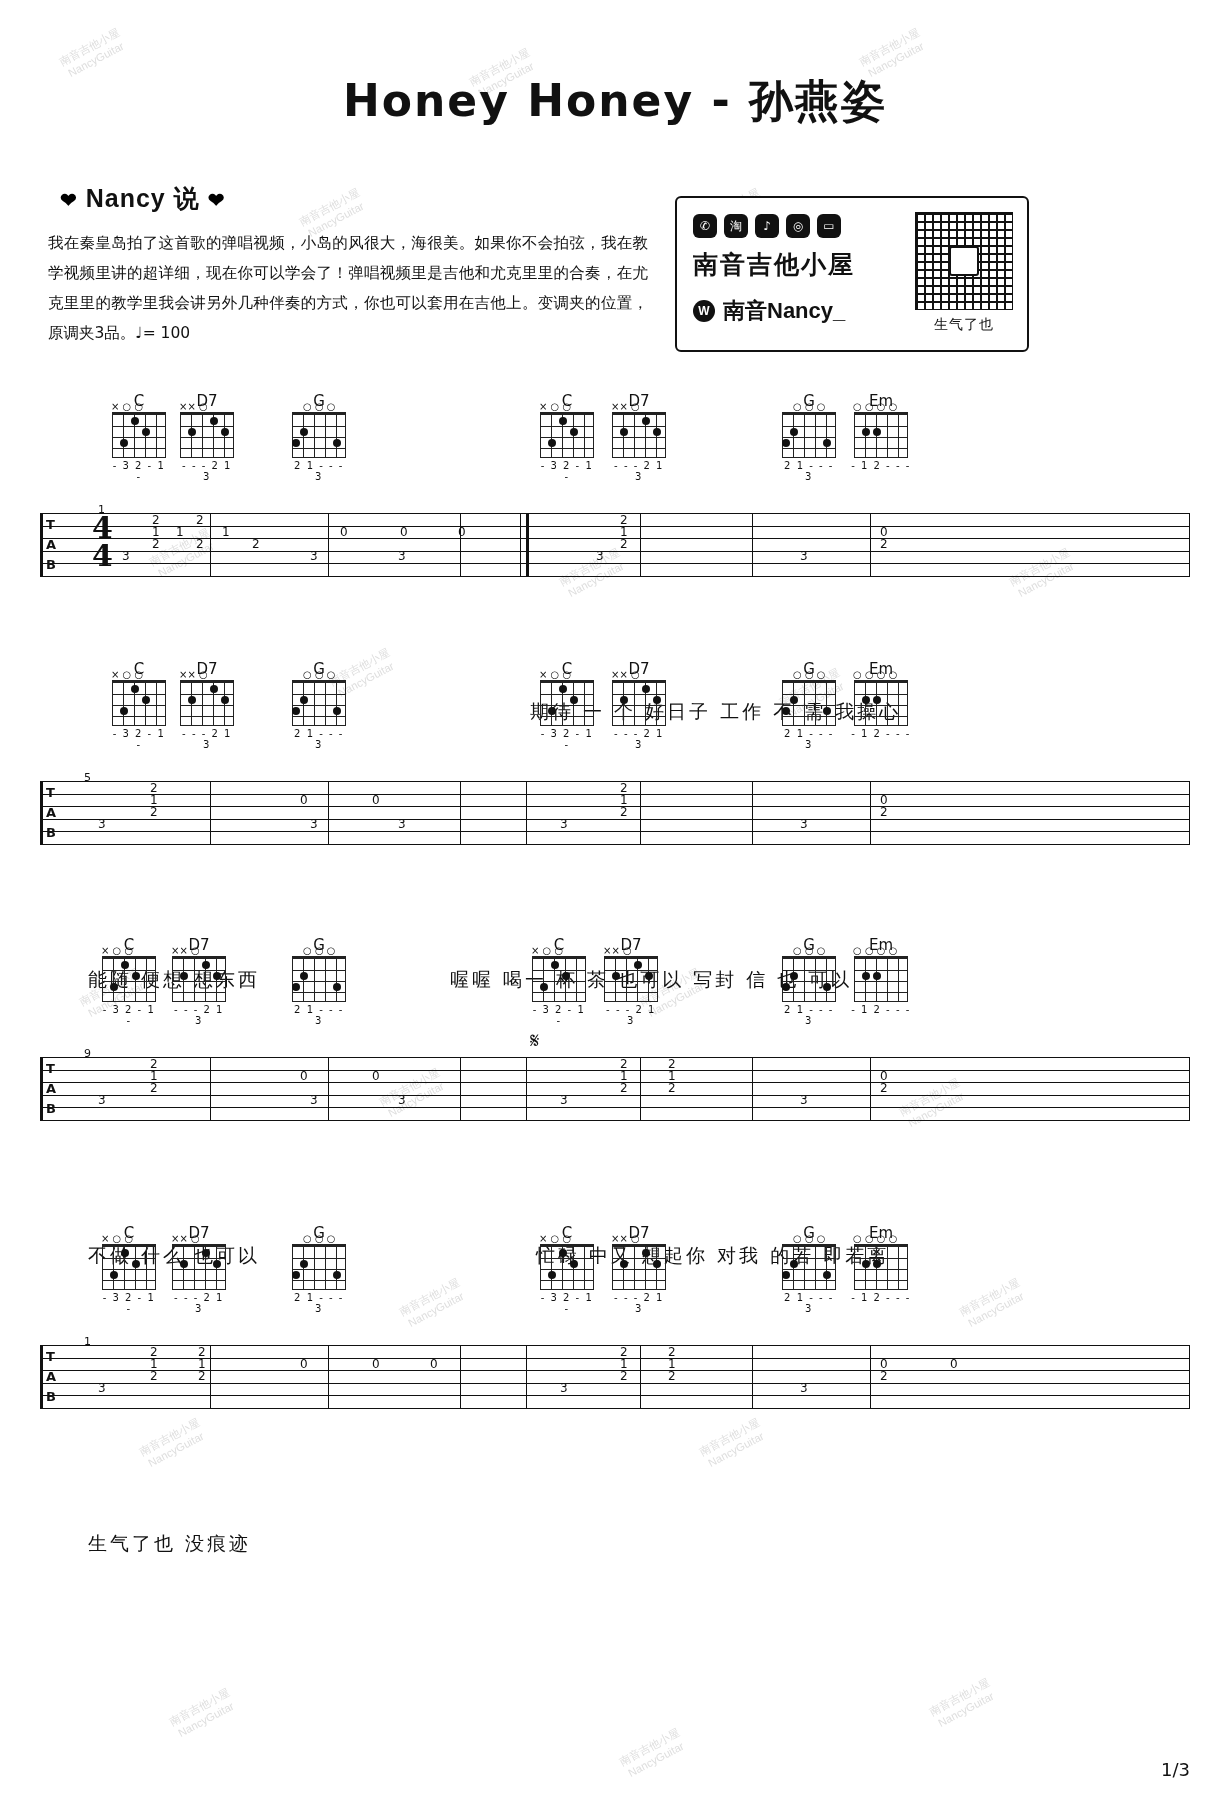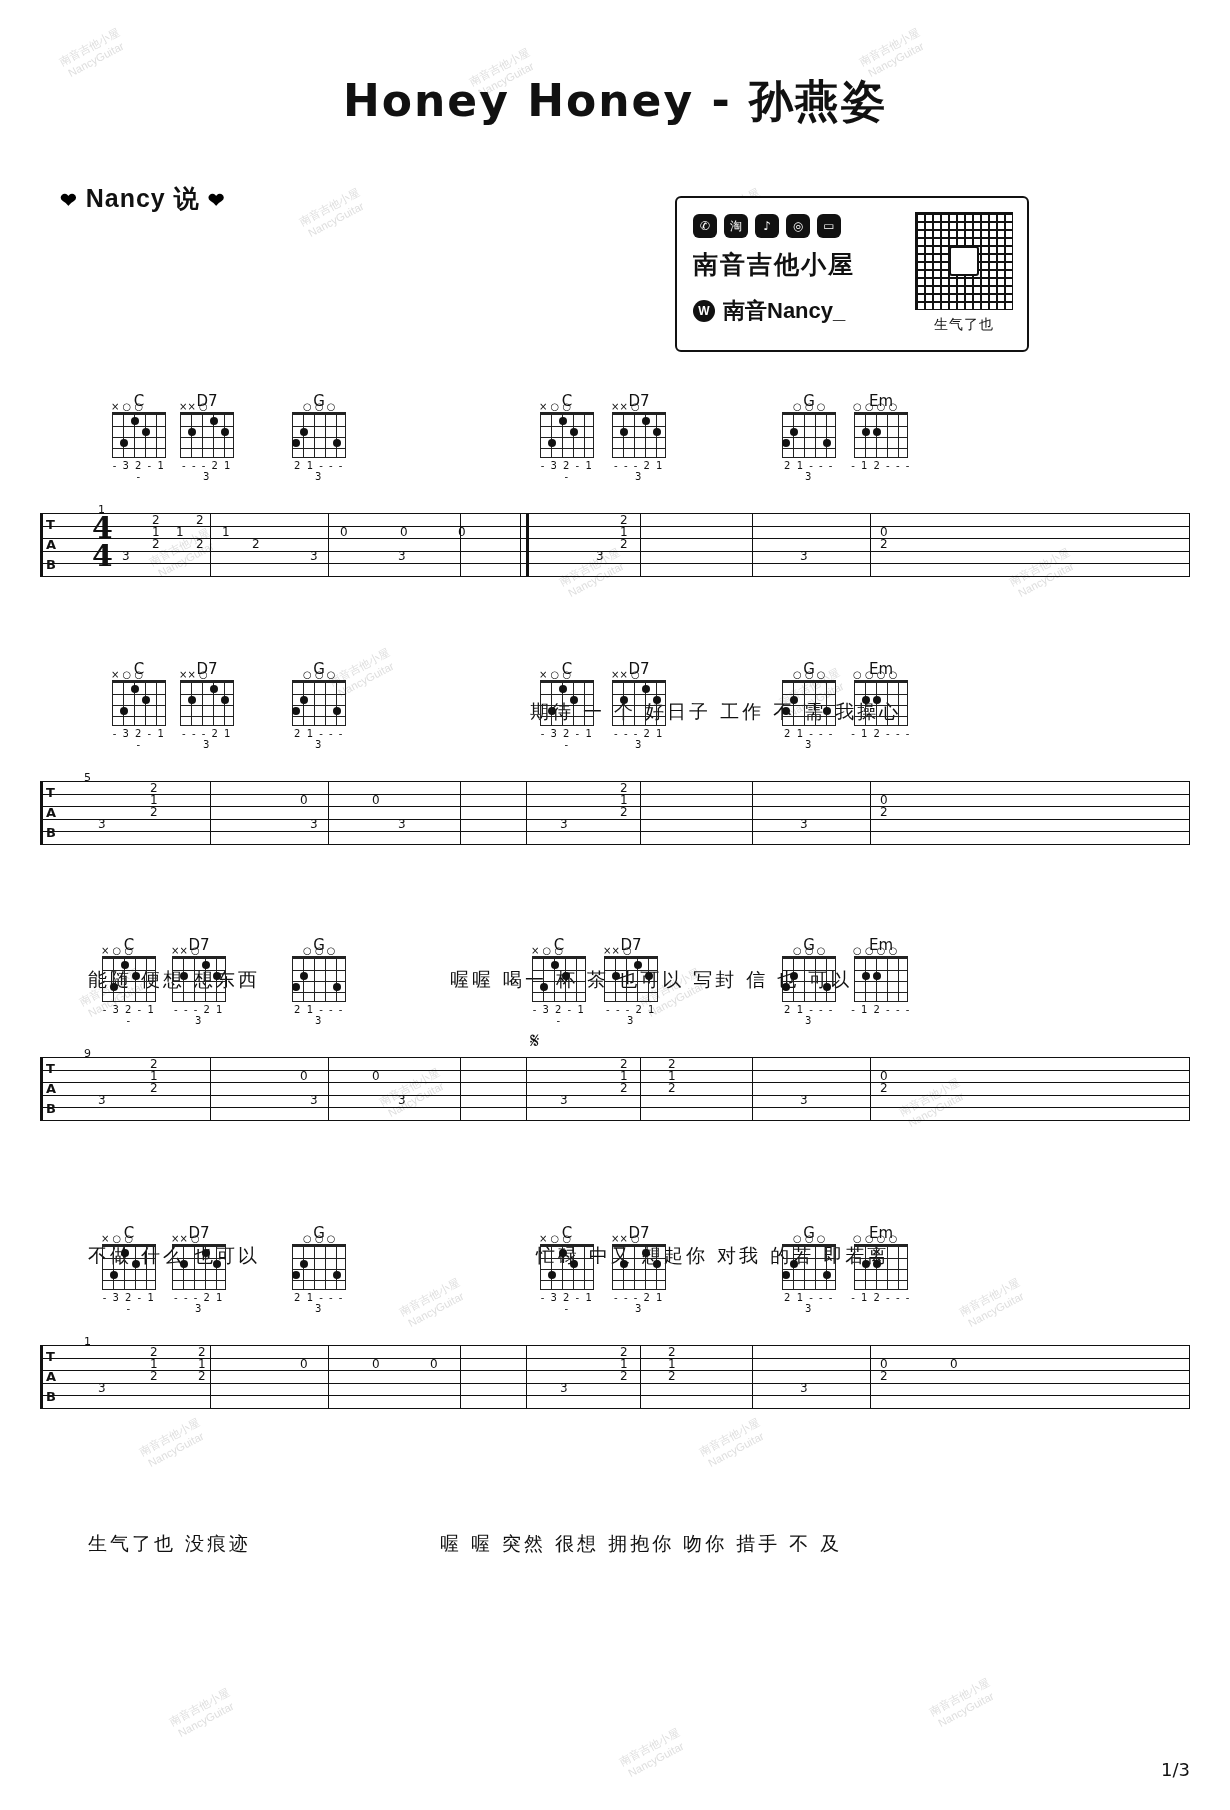--- a/index.html
+++ b/index.html
@@ -240,20 +240,21 @@
       <b>NancyGuitar</b>
     </div>
 
   <div class="title">Honey Honey - 孙燕姿</div>
 
   <div class="nancy-head">
     <span class="heart">❤</span>
     <span>Nancy 说</span>
     <span class="heart">❤</span>
   </div>
+  <div class="nancy-body">我在秦皇岛拍了这首歌的弹唱视频，小岛的风很大，海很美。如果你不会拍弦，我在教学视频里讲的超详细，现在你可以学会了！弹唱视频里是吉他和尤克里里的合奏，在尤克里里的教学里我会讲另外几种伴奏的方式，你也可以套用在吉他上。变调夹的位置，原调夹3品。♩= 100</div>
 
   <div class="infobox">
     <div class="ib-icons">
       <div class="ic">✆</div>
       <div class="ic">淘</div>
       <div class="ic">♪</div>
       <div class="ic">◎</div>
       <div class="ic">▭</div>
     </div>
     <div class="ib-name">南音吉他小屋</div>
@@ -920,18 +921,17 @@
       <div class="num" style="left:620px;top:26px;">1</div>
       <div class="num" style="left:668px;top:26px;">1</div>
       <div class="num" style="left:620px;top:38px;">2</div>
       <div class="num" style="left:668px;top:38px;">2</div>
       <div class="num" style="left:560px;top:50px;">3</div>
       <div class="num" style="left:880px;top:26px;">0</div>
       <div class="num" style="left:950px;top:26px;">0</div>
       <div class="num" style="left:880px;top:38px;">2</div>
       <div class="num" style="left:800px;top:50px;">3</div>
       <div class="lyrics" style="left:88px;top:200px;text-align:center;">生气了也   没痕迹</div>
-      <div class="lyrics" style="left:440px;top:200px;">喔 喔   突然 很想   拥抱你   吻你 措手   不 及</div>
     </div>
   </div>
 
   <div class="pagenum">1/3</div>
 </div>
 
 </body></html>

